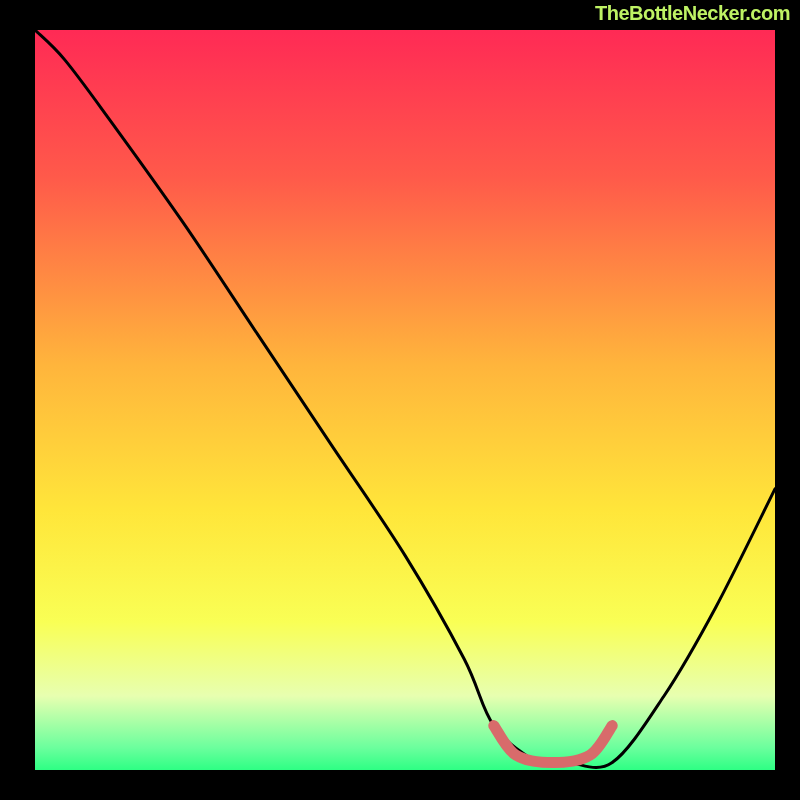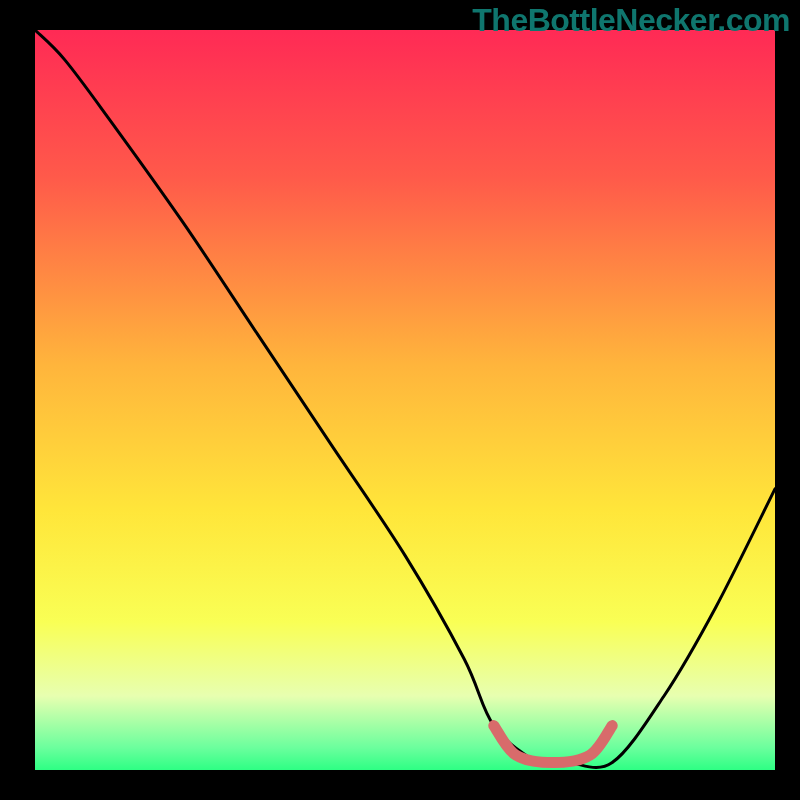--- a/index.html
+++ b/index.html
@@ -14,23 +14,23 @@
   .container {
     position: relative;
     width: 800px;
     height: 800px;
     background: #000;
   }
   .watermark {
     position: absolute;
     top: 2px;
     right: 10px;
-    font-size: 32px;
+    font-size: 20px;
     font-weight: bold;
-    color: #0f766e;
+    color: #bef264;
     z-index: 10;
     letter-spacing: -0.5px;
   }
   svg.chart {
     position: absolute;
     top: 0;
     left: 0;
   }
 </style>
 </head>

